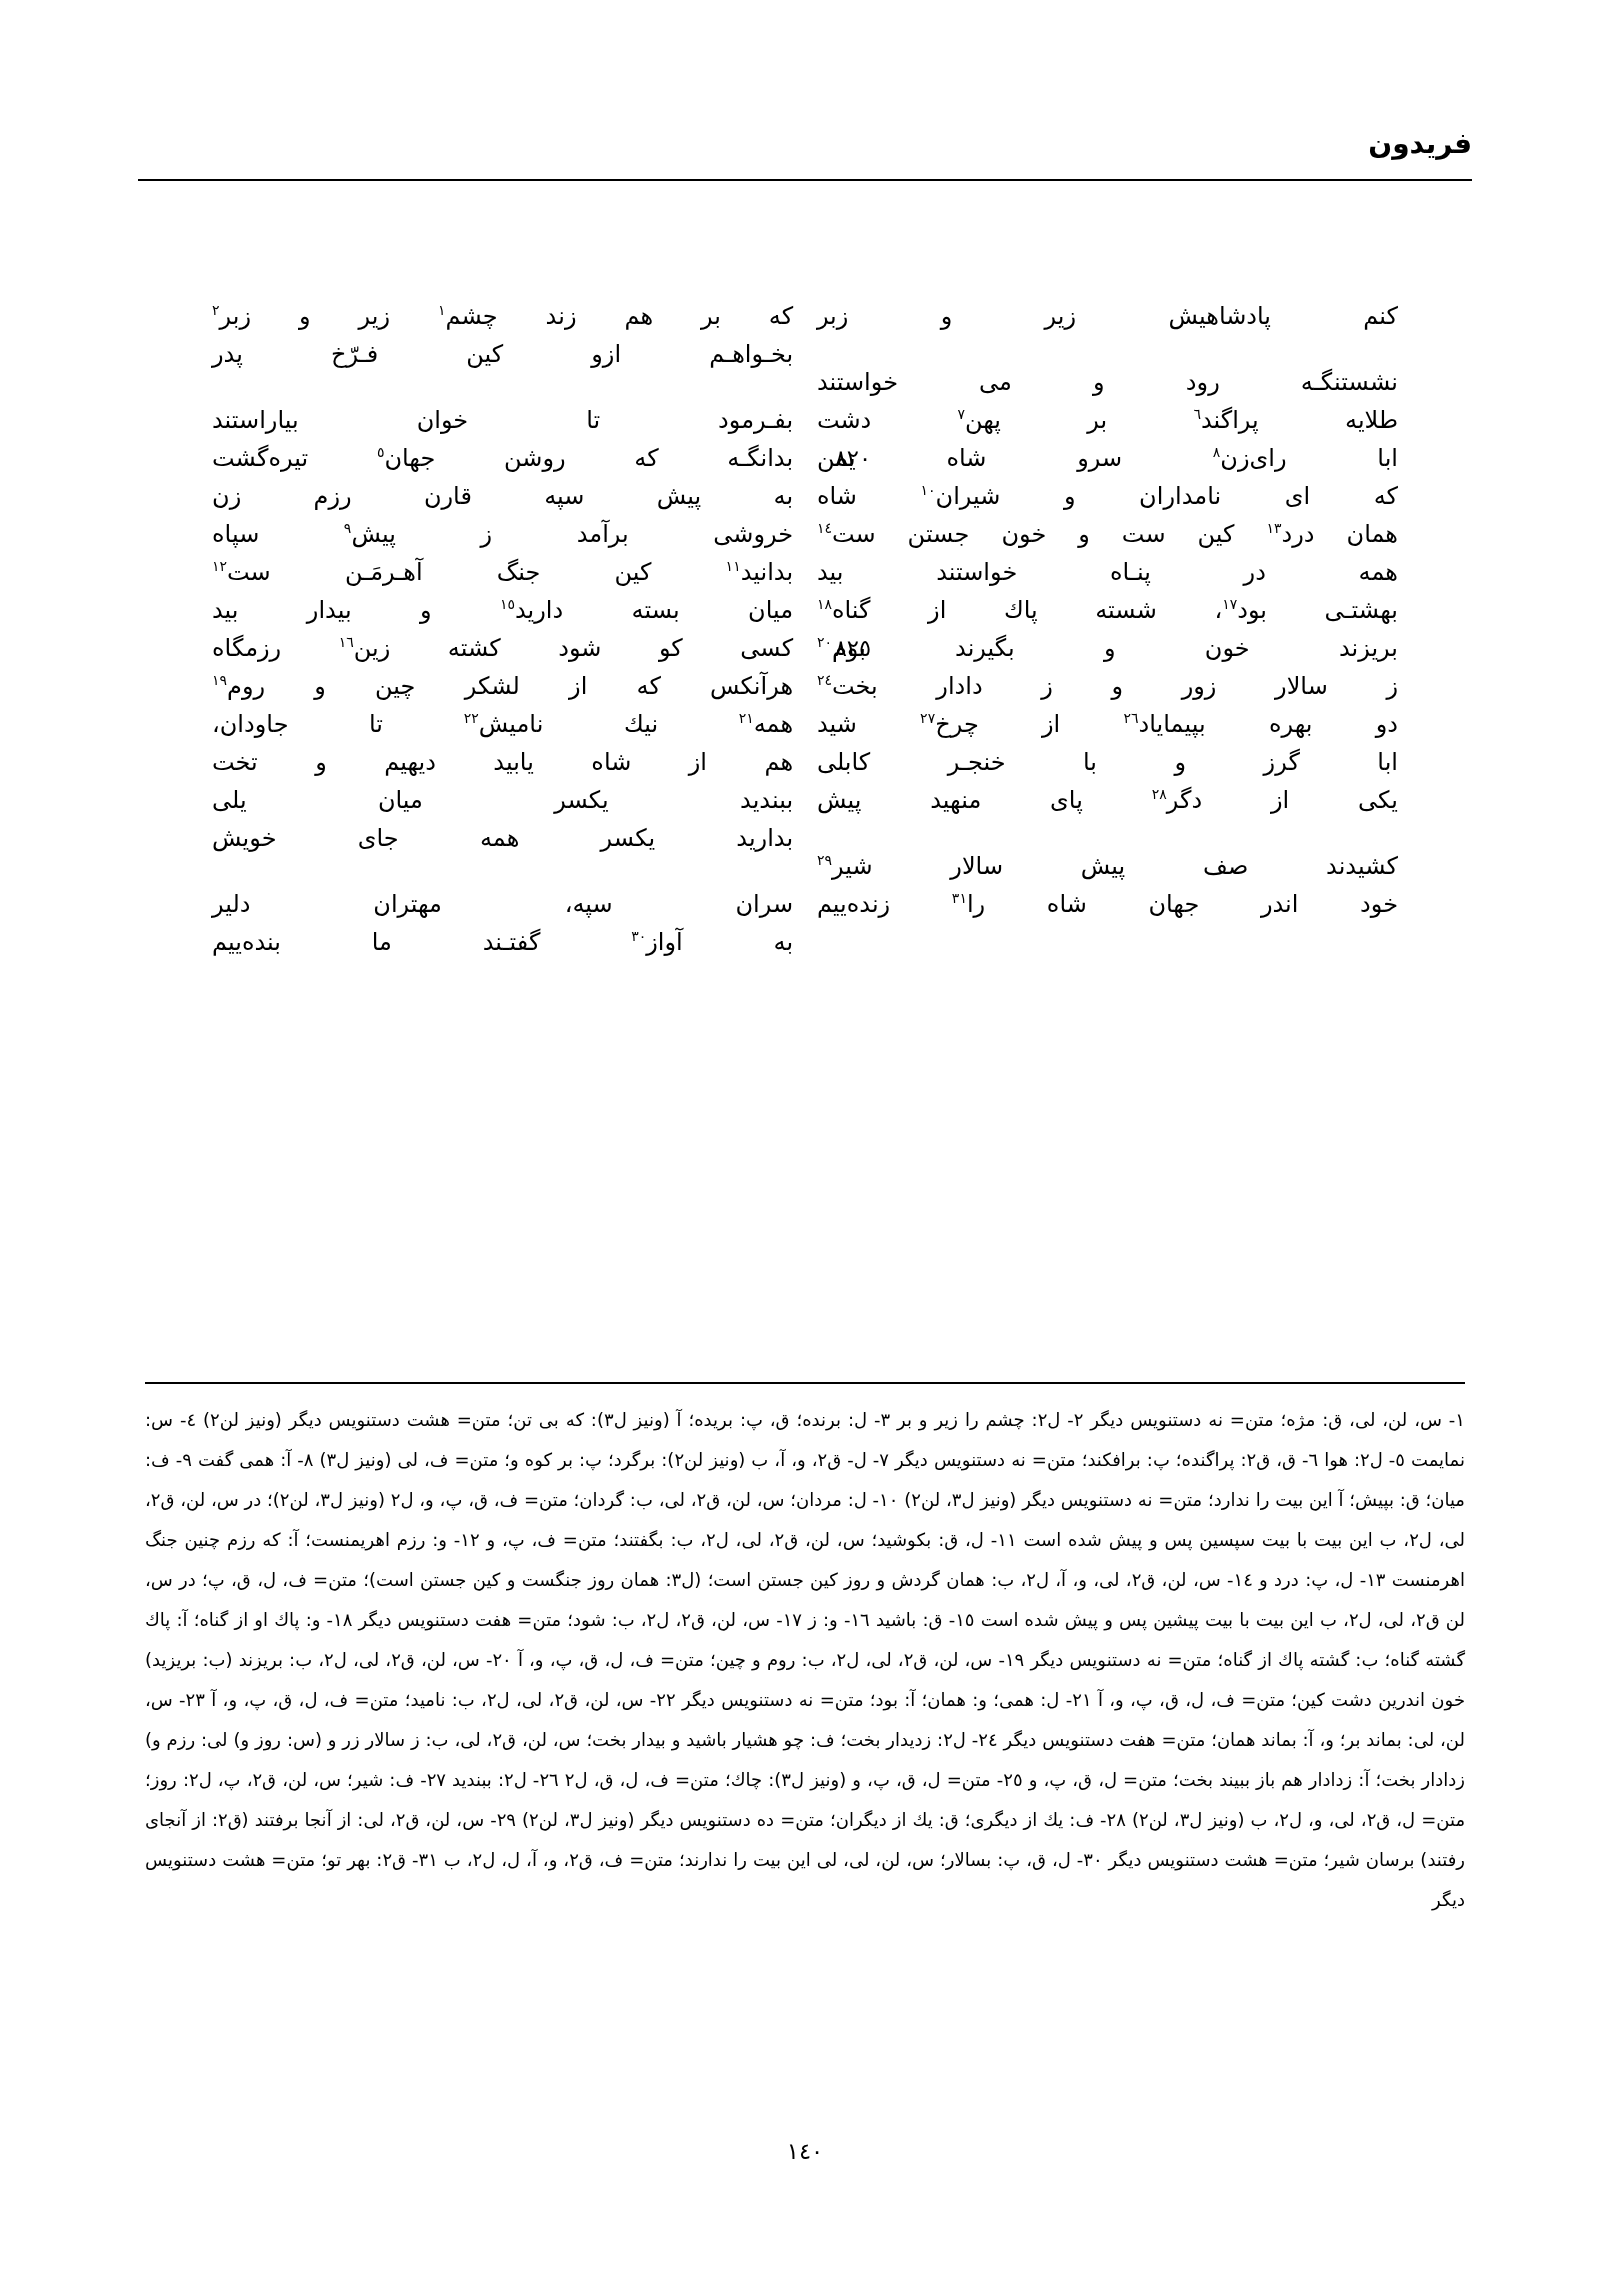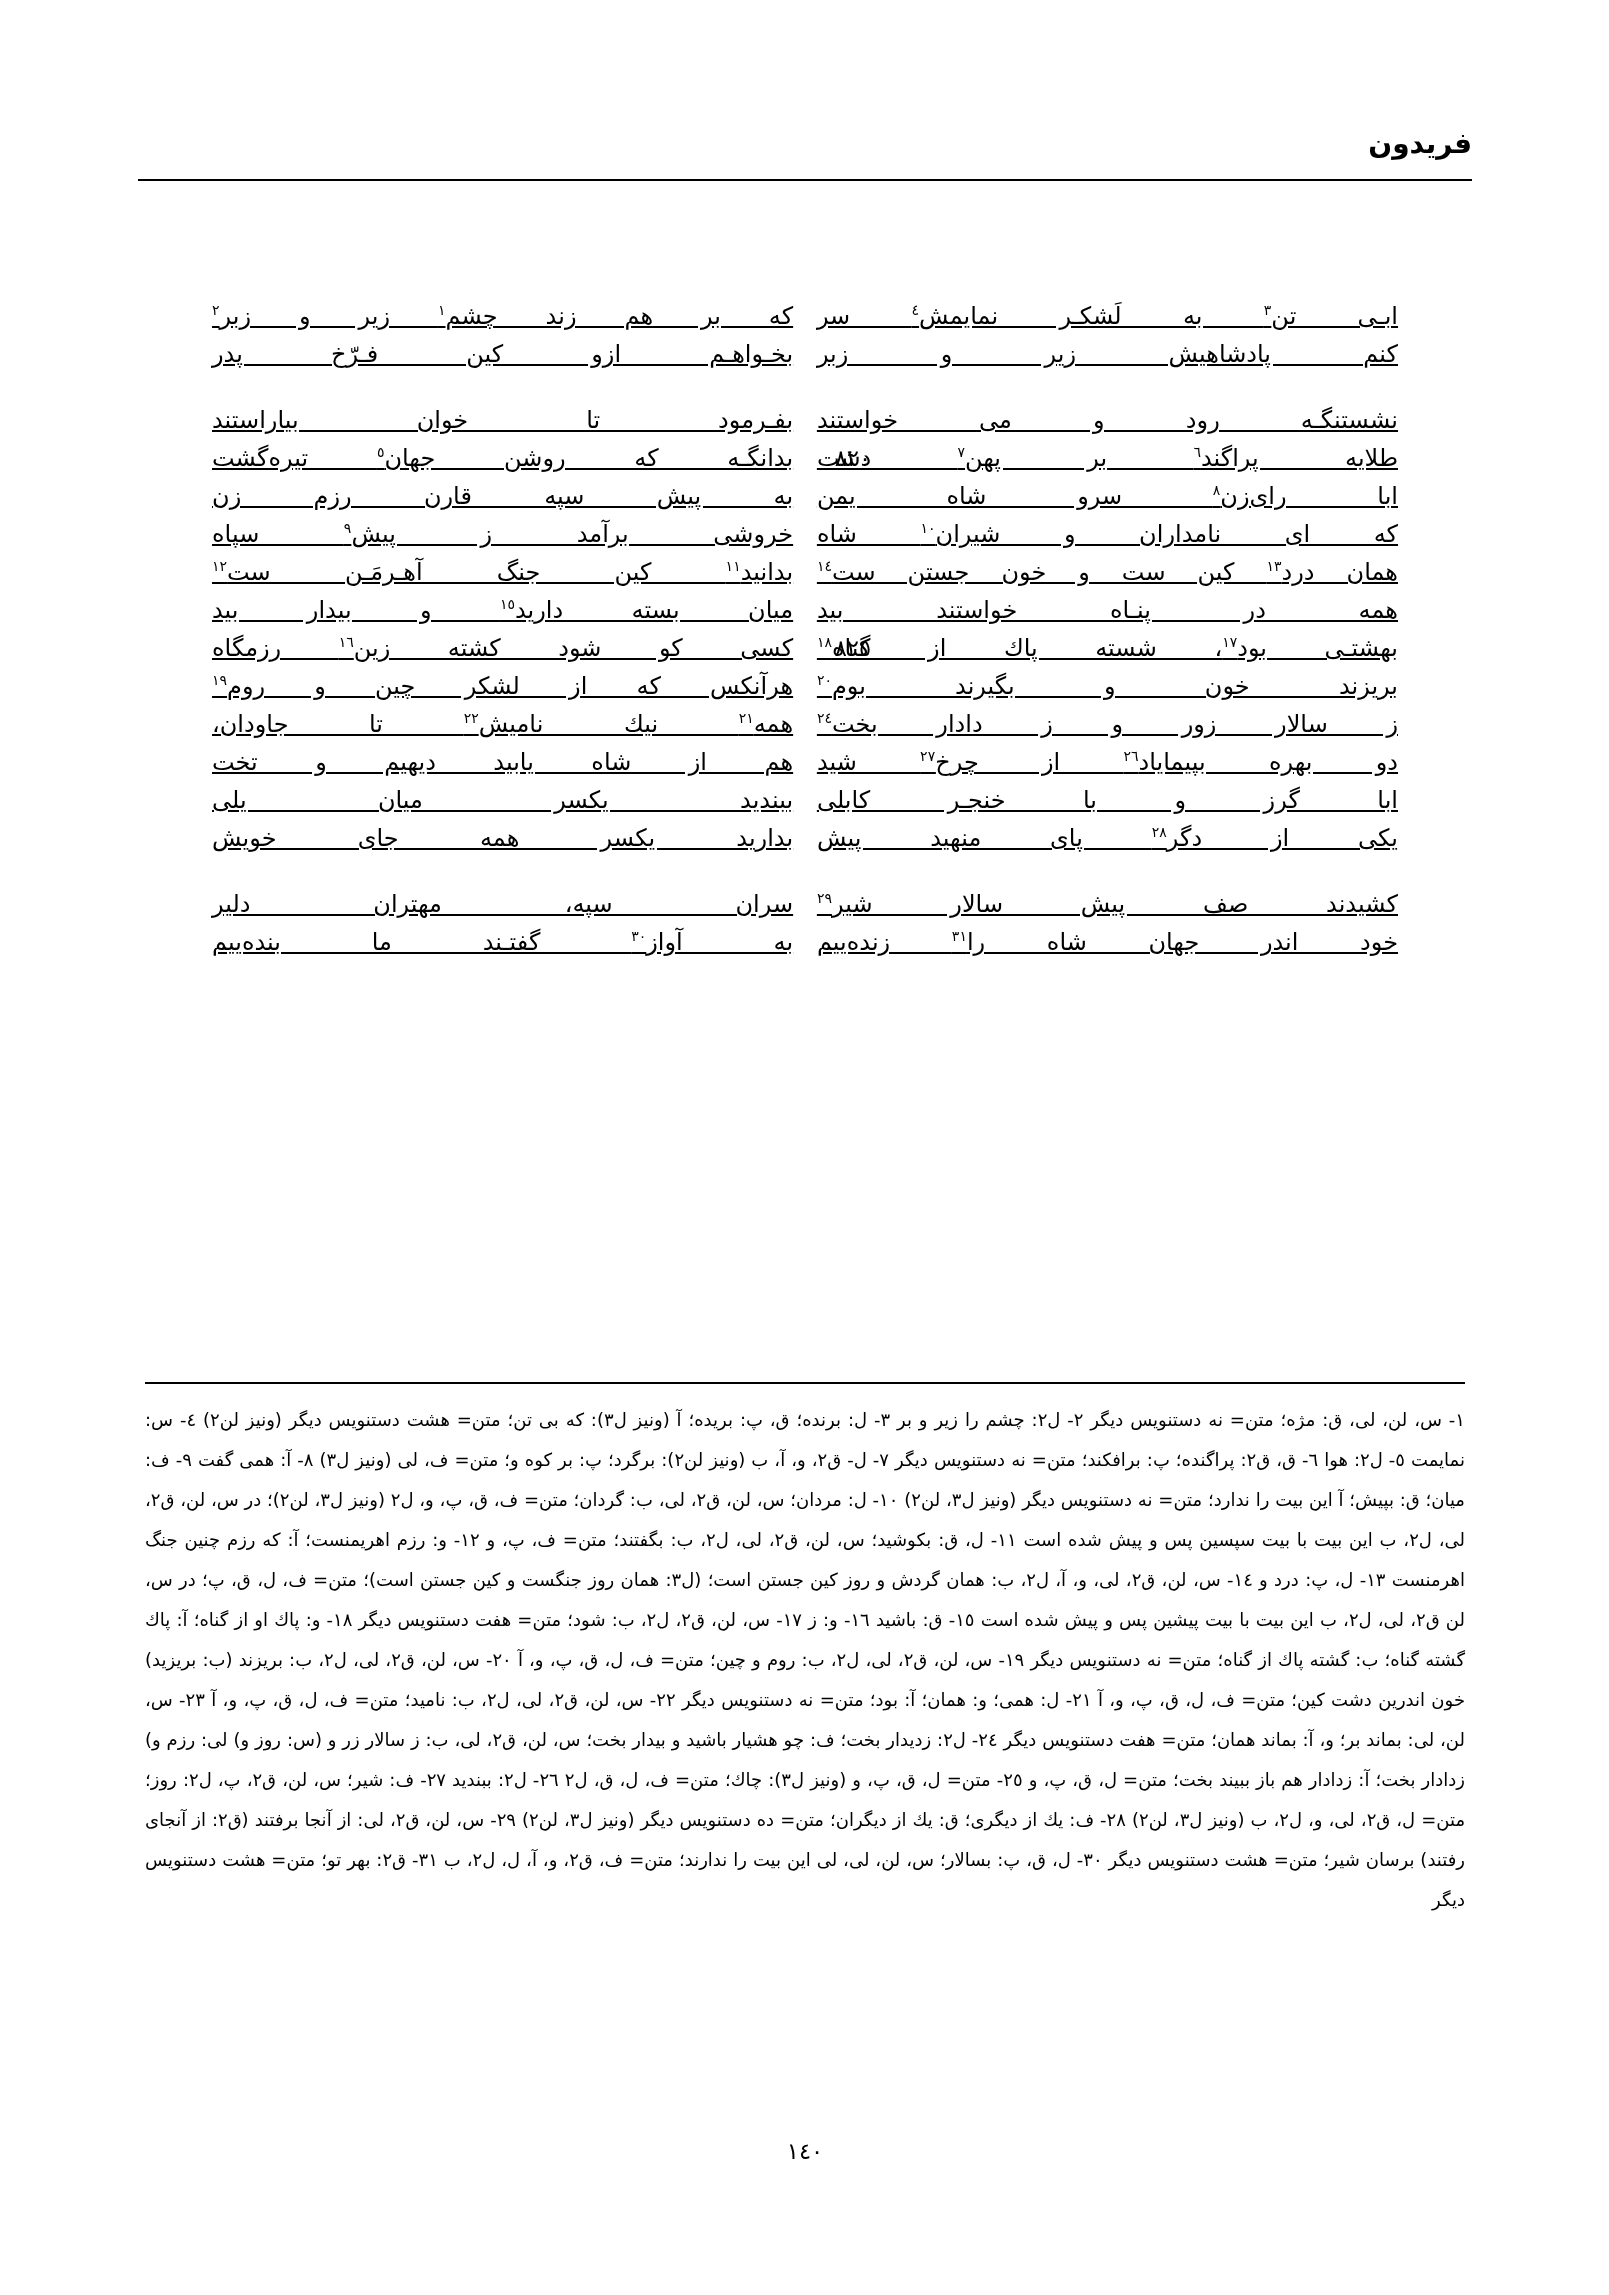--- a/index.html
+++ b/index.html
@@ -62,21 +62,20 @@
     width: 49%;
     position: relative;
   }
   .hemi {
     font-size: 24px;
     line-height: 38px;
     height: 38px;
     white-space: nowrap;
     direction: rtl;
     position: relative;
-    text-decoration: underline;
   }
   .hemi .txt {
     display: block;
     text-align: justify;
     text-align-last: justify;
   }
   .hemi.spaced .txt {
     letter-spacing: 0px;
   }
   .gap {
@@ -133,23 +132,20 @@
 
   <div class="header">
     <div class="header-title">فريدون</div>
     <div class="header-rule"></div>
   </div>
 
   <div class="verse-area">
     <div class="col-wrap">
       <div class="col" id="col-left">
           <div class="hemi spaced">
-            <span class="txt">ابـى تن<sup>٣</sup> به لَشكـر نمايمش<sup>٤</sup> سر</span>
-          </div>
-          <div class="hemi spaced">
             <span class="txt">كنم پادشاهيش زير و زبر</span>
           </div>
           <div class="gap"></div>
           <div class="hemi spaced">
             <span class="txt">نشستنگـه رود و مى خواستند</span>
           </div>
           <div class="hemi spaced">
             <span class="txt">طلايه پراگند<sup>٦</sup> بر پهن<sup>٧</sup> دشت</span>
           </div>
           <div class="hemi spaced">

